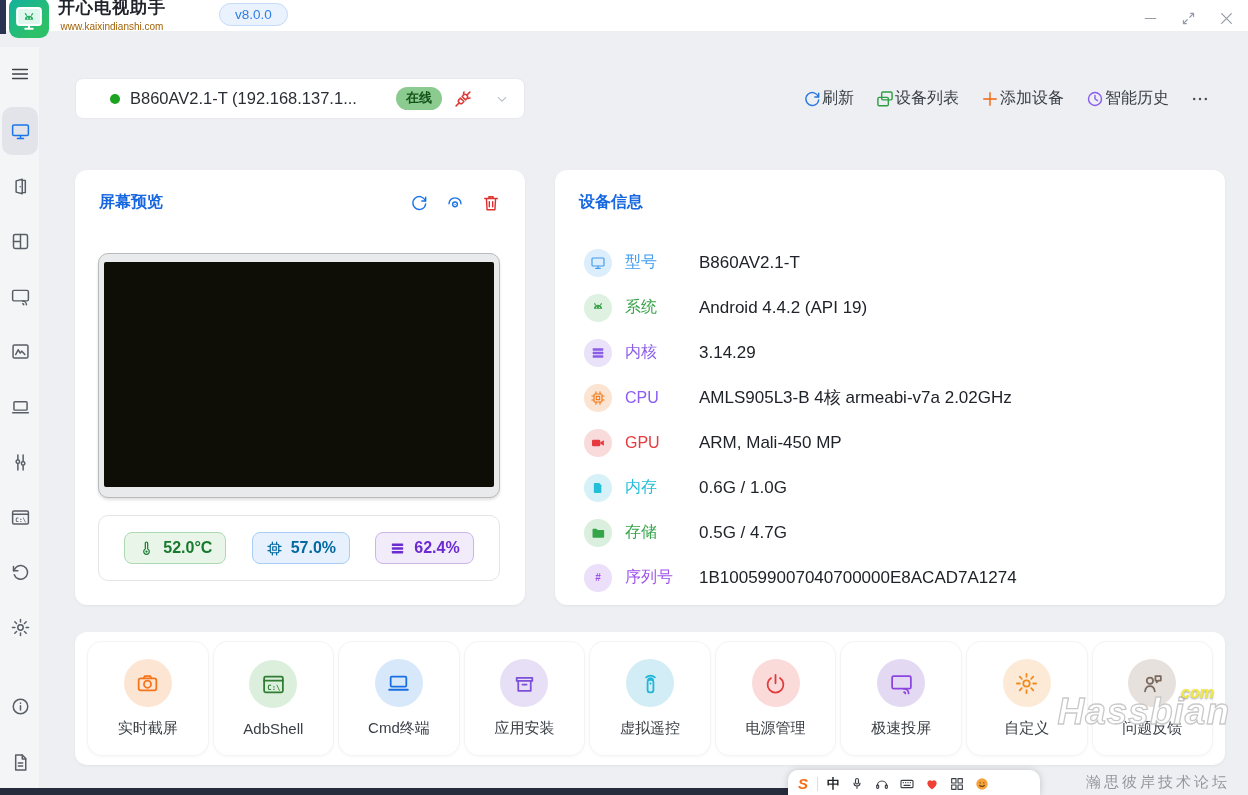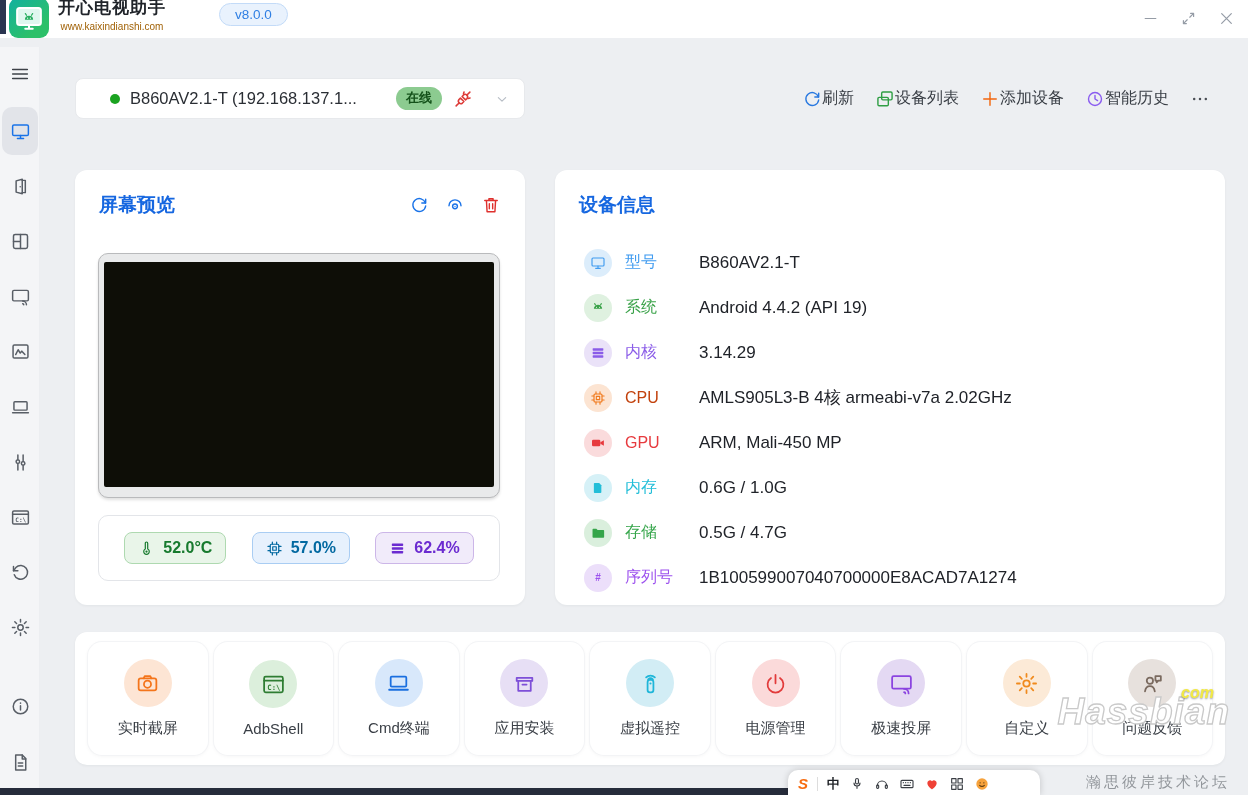--- a/index.html
+++ b/index.html
@@ -3,21 +3,21 @@
 <meta charset="utf-8">
 <style>
   * { margin:0; padding:0; box-sizing:border-box; }
   html,body { background:#d8dadd; }
   body { font-family:"Liberation Sans", sans-serif; }
   .app { position:relative; width:1248px; height:795px; background:#edeff2; overflow:hidden; }
   .ic { display:inline-flex; align-items:center; justify-content:center; flex:0 0 auto; }
   .ic svg { width:100%; height:100%; display:block; }
 
   
-  .header { position:absolute; left:0; top:0; right:0; height:38px; background:#fff; z-index:10; }
+  .header { position:absolute; left:0; top:0; right:0; height:31px; background:#fff; z-index:10; }
   .corner-sliver { position:absolute; left:0; top:0; width:6px; height:34px; background:#2a3450; z-index:12; }
   .logo { position:absolute; left:9px; top:-2px; width:40px; height:40px; border-radius:9px;
           background:linear-gradient(140deg,#12b0a0,#2cc069 75%); display:flex; align-items:center; justify-content:center; z-index:11;}
   .logo .ic { width:30px; height:30px; }
   .title-block { position:absolute; left:58px; top:-3px; }
   .app-title { font-size:17px; font-weight:700; color:#20242a; line-height:21px; letter-spacing:1px; }
   .app-url { font-size:10px; color:#a16207; line-height:17px;text-align:center; }
   .ver-badge { position:absolute; left:219px; top:3px; padding:3px 15px; border-radius:999px; background:#e9f2fd;
                border:1px solid #c3dbf8; color:#2f7fe3; font-size:13.5px; }
   .win-controls { position:absolute; right:8px; top:4px; display:flex; gap:10px; }
@@ -47,21 +47,21 @@
   .tool-item { display:flex; align-items:center; cursor:default; }
   .tool-item .ic { width:20px; height:20px; }
   .tool-label { font-size:16px; color:#393e45; }
 
   .card { position:absolute; background:#fff; border-radius:12px; box-shadow:0 1px 3px rgba(25,30,40,.05); }
   .preview-card { left:35px; top:123px; width:450px; height:435px; }
   .info-card { left:515px; top:123px; width:670px; height:435px; }
   .actions-card { left:35px; top:585px; width:1150px; height:133px; display:flex; padding:8px 10px; }
 
   .card-head { display:flex; align-items:center; justify-content:space-between; padding:22px 24px 0 24px; }
-  .card-title { font-size:19px; font-weight:700; color:#1667e0; }
+  .card-title { font-size:16px; font-weight:700; color:#1667e0; }
   .head-actions { display:flex; align-items:center; gap:16px; }
   .head-actions .ic { width:20px; height:20px; }
 
   .tv-frame { position:absolute; left:23px; top:83px; width:402px; height:245px; background:#e9eaeb; border:1px solid #b9babc;
               border-radius:10px; padding:8px 5px 10px; box-shadow:0 2px 3px rgba(0,0,0,.12); }
   .tv-screen { width:100%; height:100%; background:#0e0e07; border-radius:2px; }
 
   .stats-box { position:absolute; left:23px; top:345px; width:402px; height:66px; border:1px solid #e3e5e9; border-radius:10px;
                display:flex; align-items:center; justify-content:space-evenly; }
   .stat-pill { display:flex; align-items:center; gap:8px; padding:6px 13px; border-radius:8px; border:1px solid; font-size:16px; font-weight:700; }
@@ -439,21 +439,21 @@
           <div class="info-row">
             <span class="info-ic" style="background:#fce4d2;color:#f07a1d">
               <span class="ic" style="width:16px;height:16px;">
                 <svg viewBox="0 0 24 24" fill="none" stroke="currentColor" stroke-width="1.7" stroke-linecap="round" stroke-linejoin="round">
                   <rect x="6" y="6" width="12" height="12" rx="1.5"></rect>
                   <rect x="9.5" y="9.5" width="5" height="5"></rect>
                   <path d="M9 2.8v3M15 2.8v3M9 18.2v3M15 18.2v3M2.8 9h3M2.8 15h3M18.2 9h3M18.2 15h3"></path>
                 </svg>
               </span>
             </span>
-            <span class="info-label" style="color:#c2410c">CPU</span>
+            <span class="info-label" style="color:#8b5cf6">CPU</span>
             <span class="info-value">AMLS905L3-B 4核 armeabi-v7a 2.02GHz</span>
           </div>
           <div class="info-row">
             <span class="info-ic" style="background:#fadbdc;color:#e73a3e">
               <span class="ic" style="width:16px;height:16px;">
                 <svg viewBox="0 0 24 24" fill="none" stroke="currentColor" stroke-width="1.7" stroke-linecap="round" stroke-linejoin="round">
                   <rect x="3" y="7" width="12.5" height="10" rx="2" fill="currentColor" stroke="none"></rect>
                   <path d="M15.5 10.8 20.8 8v8l-5.3-2.8z" fill="currentColor" stroke="none"></path>
                 </svg>
               </span>

